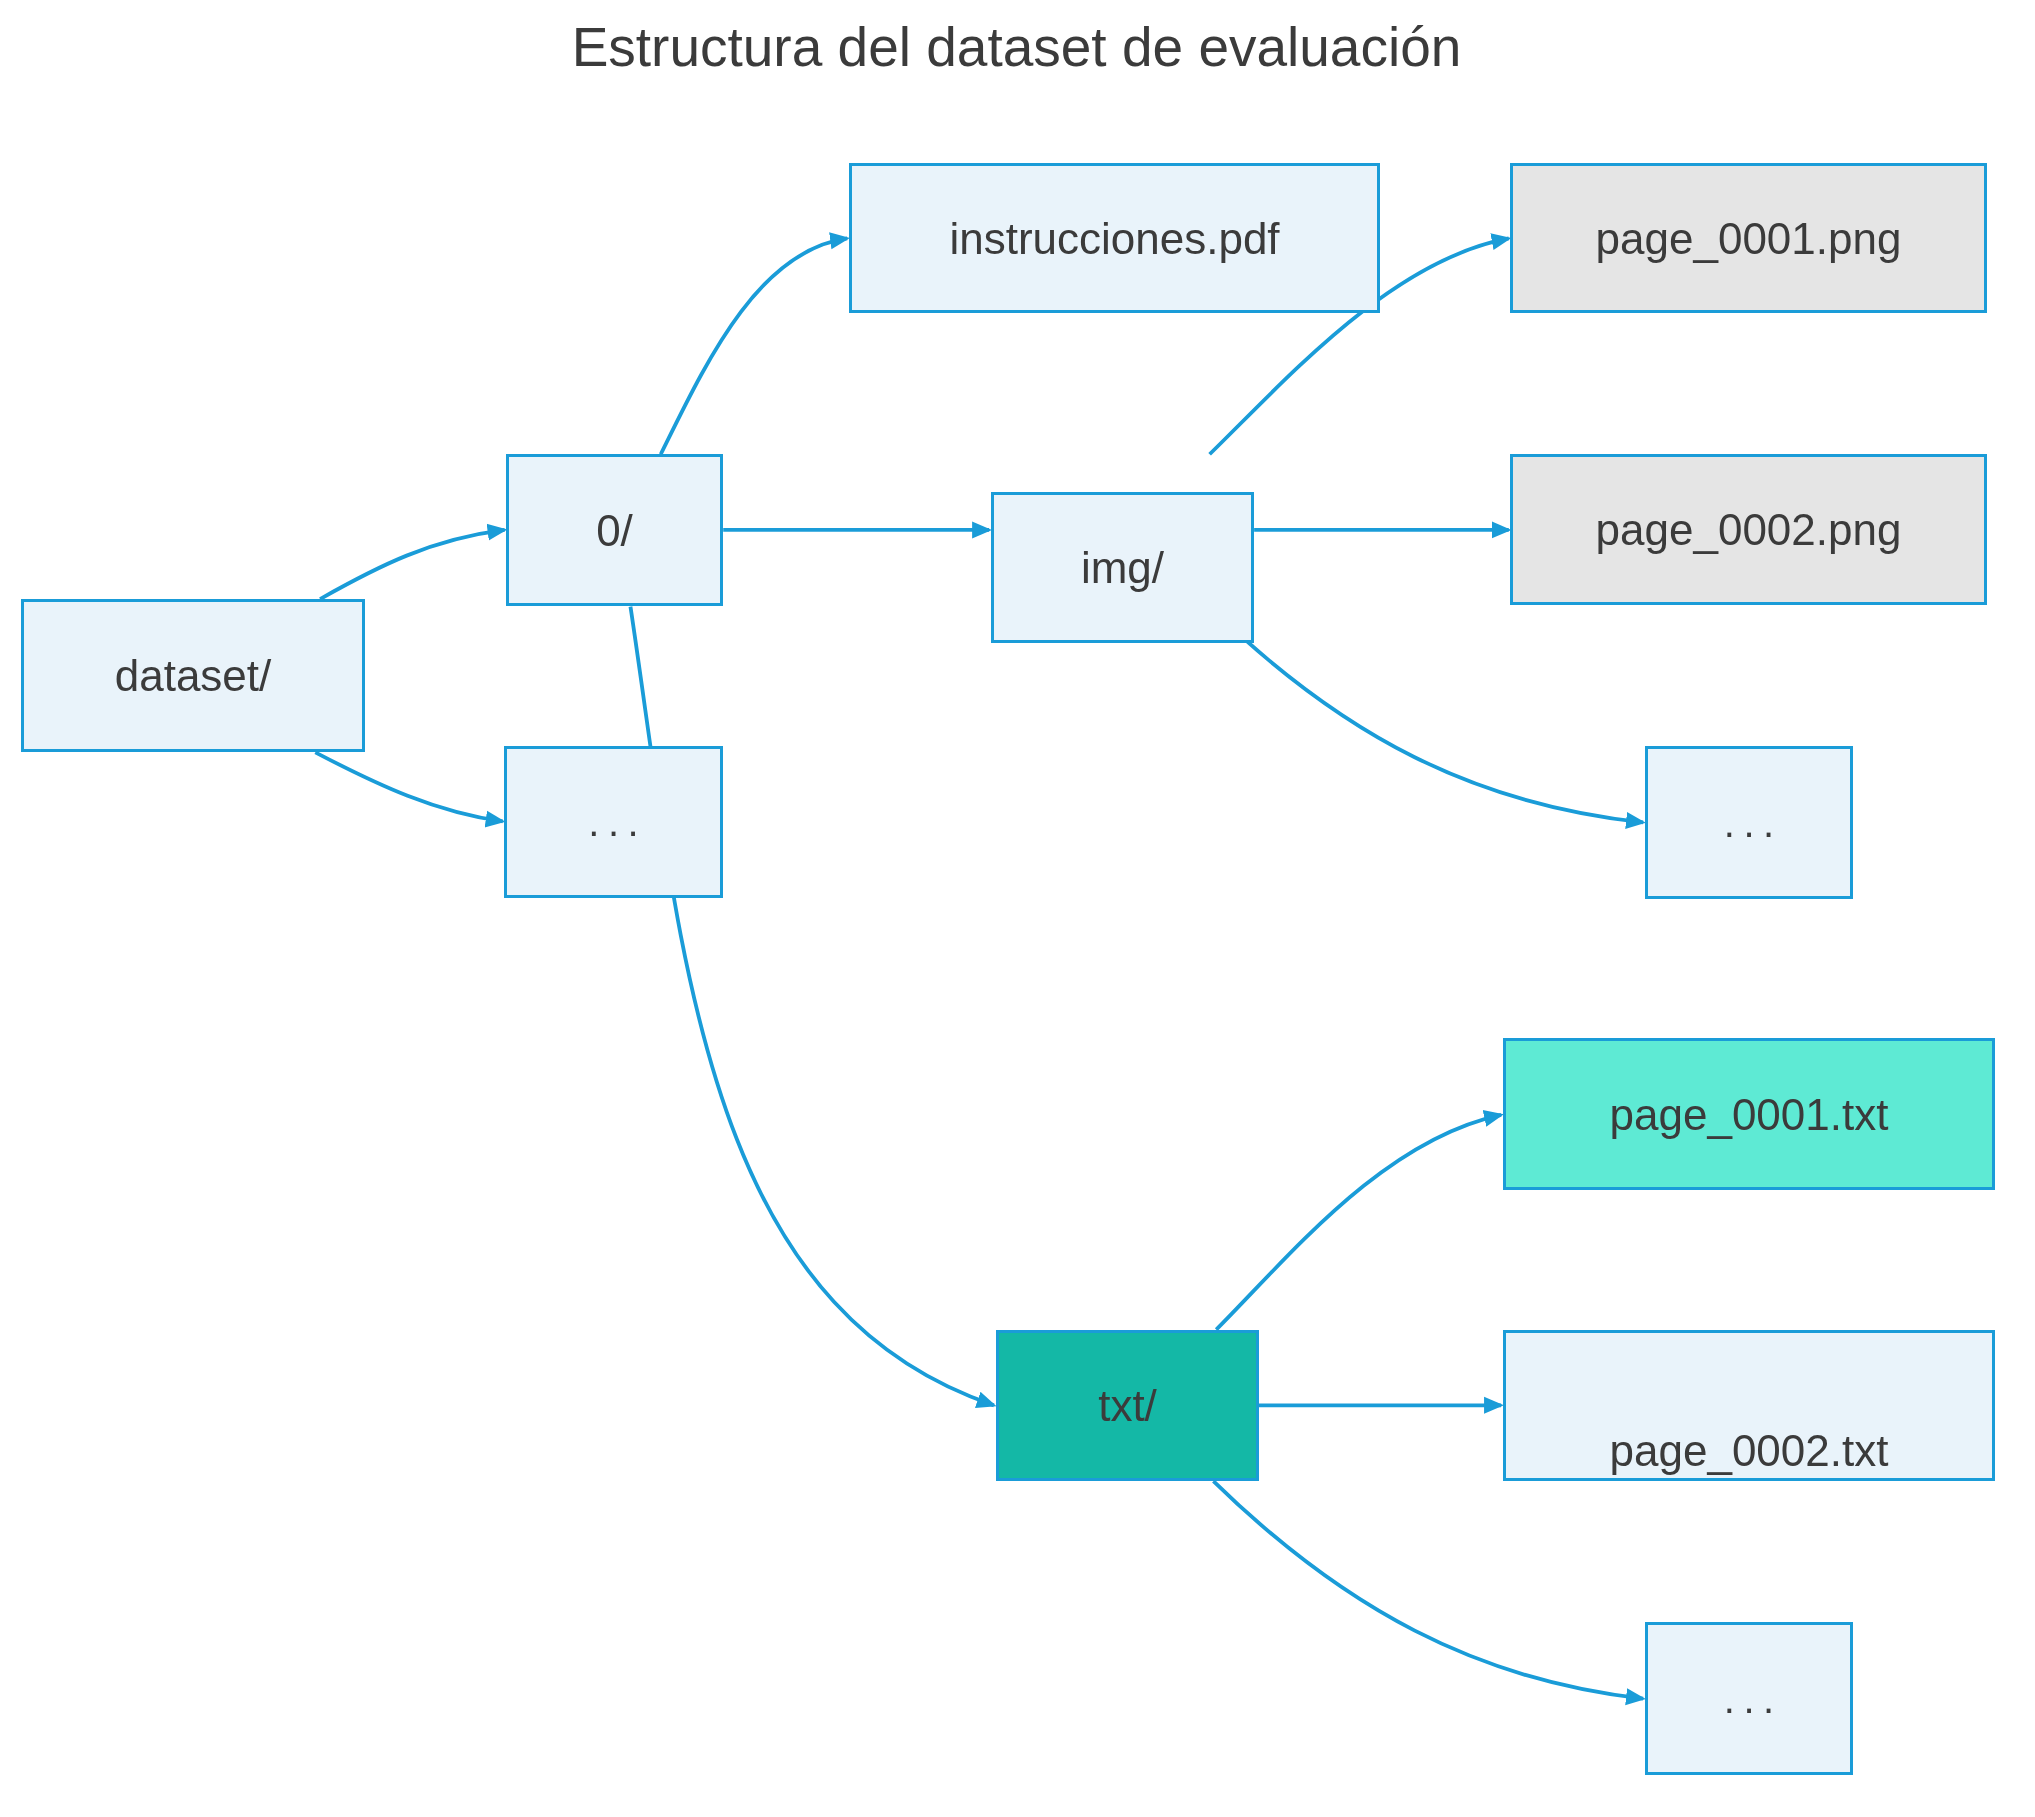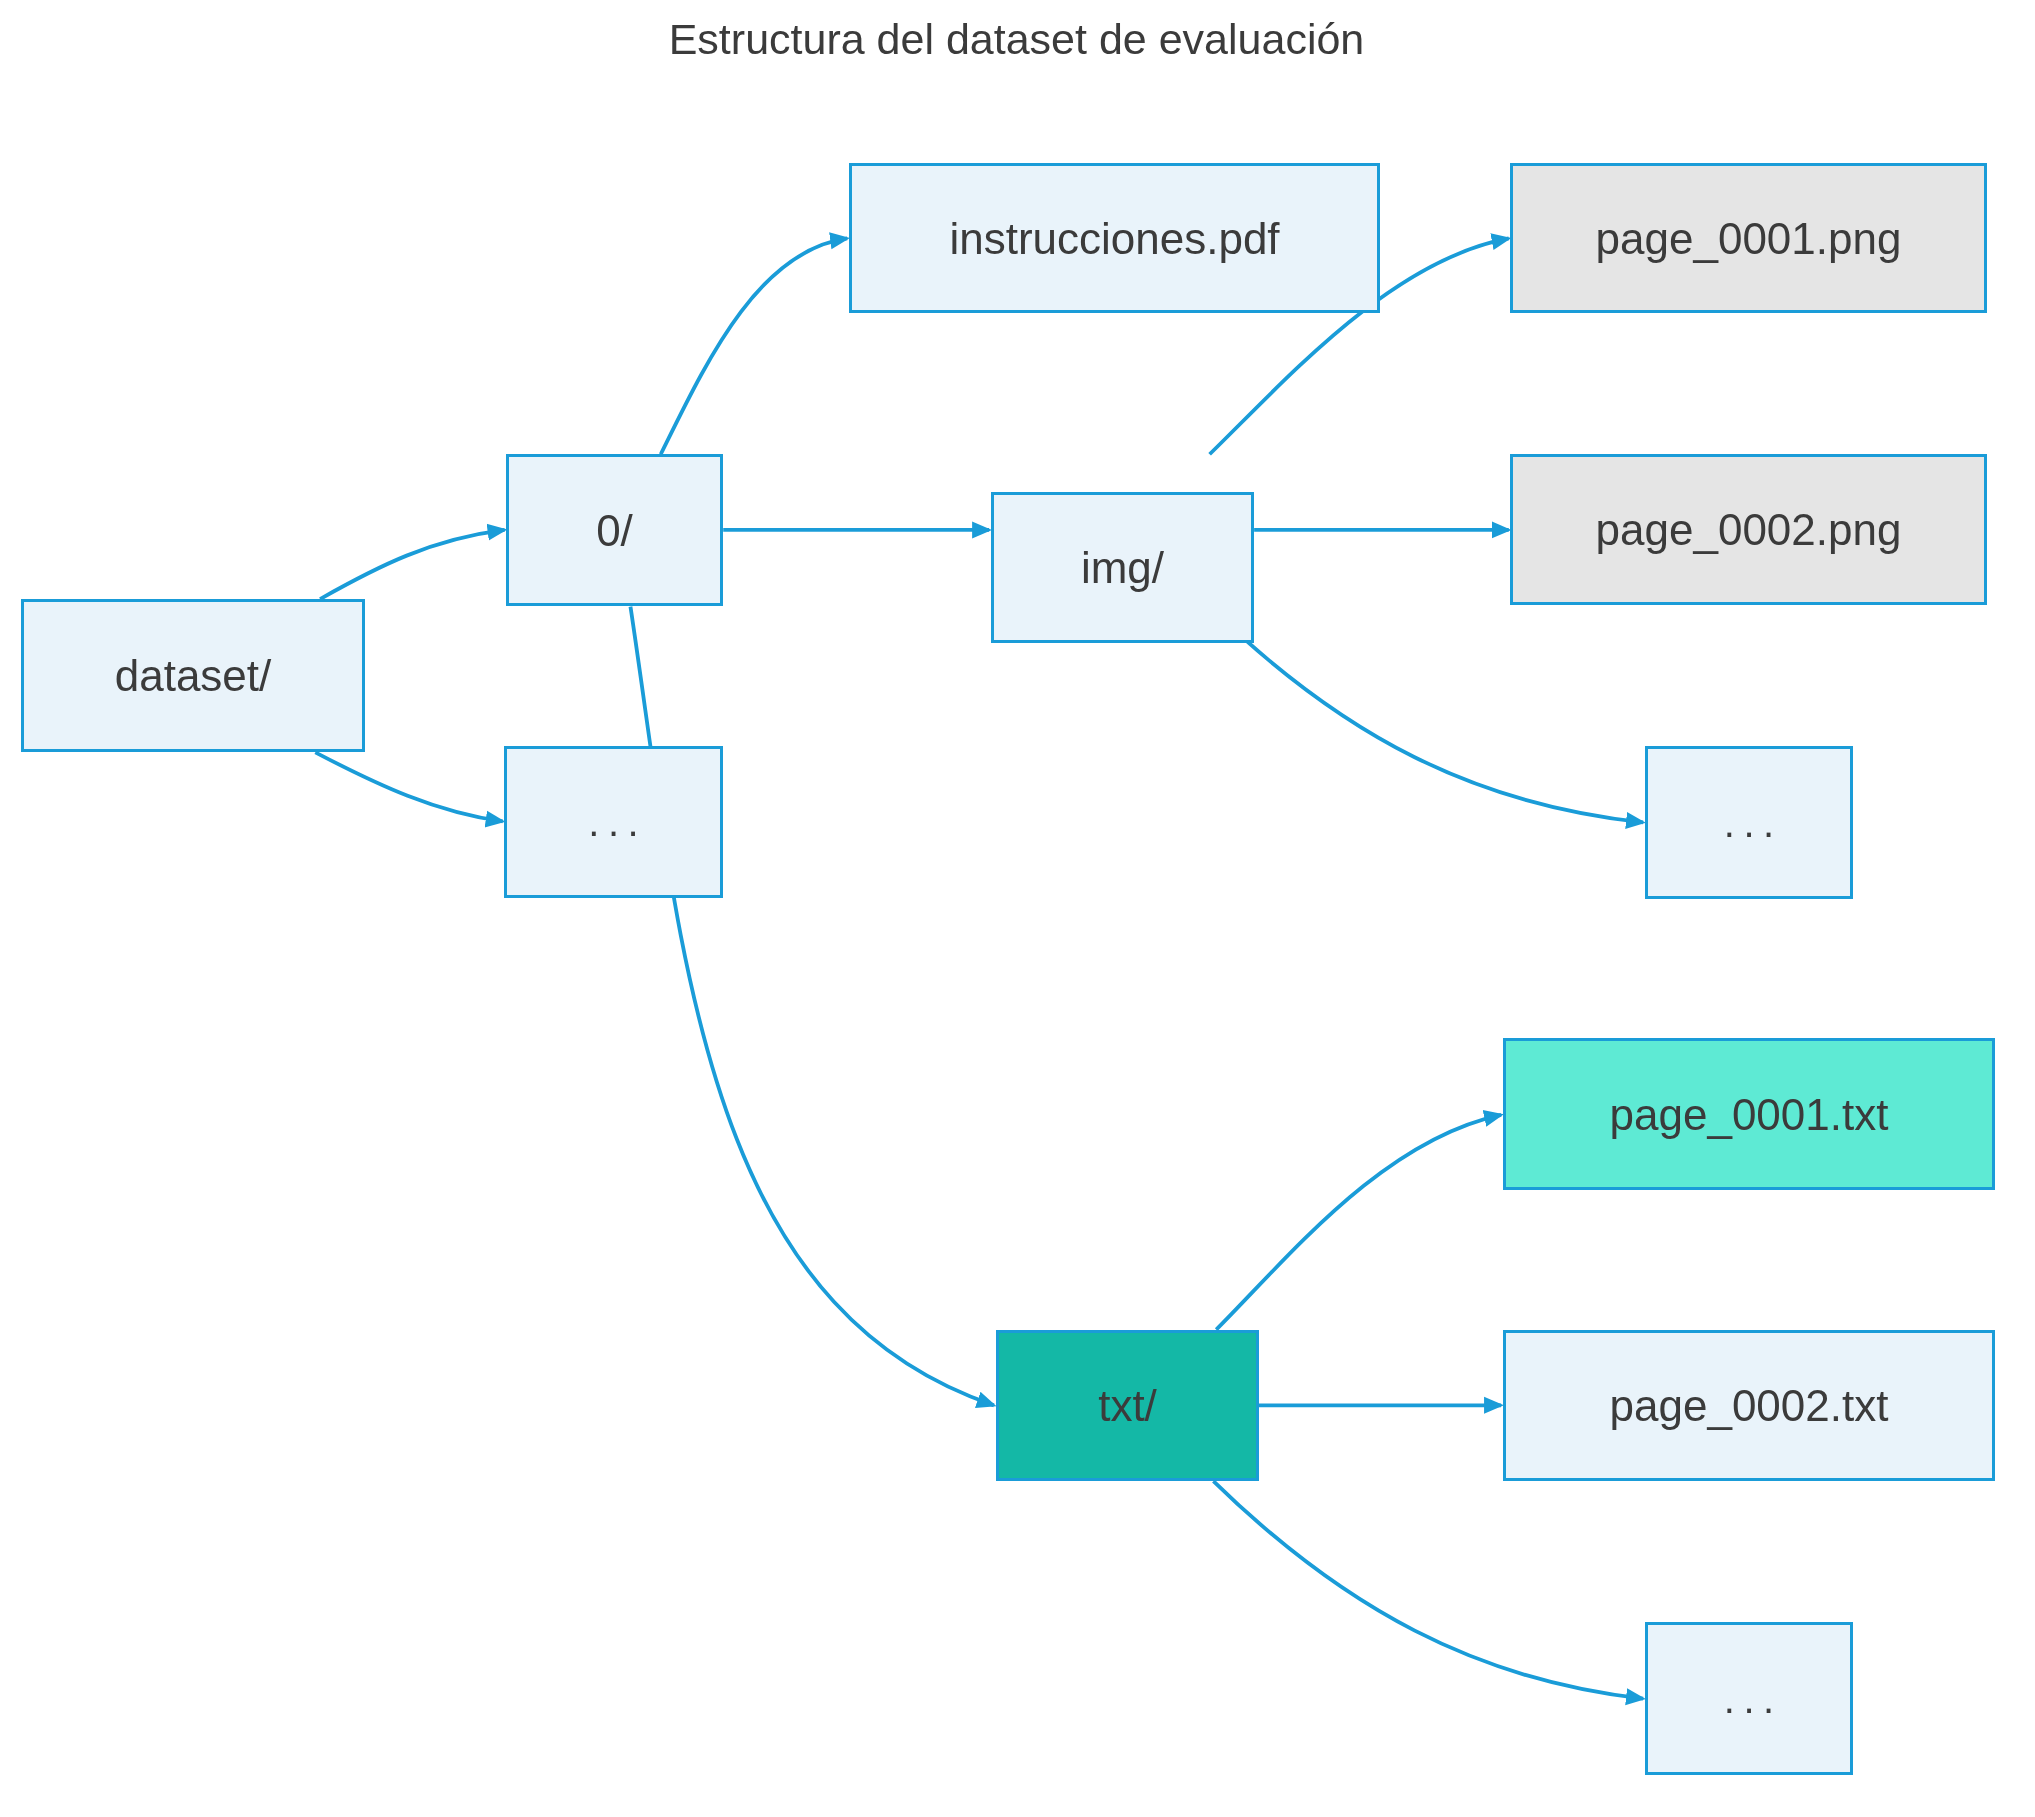--- a/index.html
+++ b/index.html
@@ -21,21 +21,21 @@
     font-size: 44px;
     line-height: 1.25;
     z-index: 2;
     white-space: nowrap;
   }
   .node.dots { letter-spacing: 8.5px; font-size: 40px; padding-left: 8.5px; }
   #diagram-title {
     position: absolute;
     left: 0; top: 15px; width: 2033px;
     text-align: center;
-    font-size: 43px;
+    font-size: 55px;
     font-weight: 400;
     z-index: 3;
   }
 </style>
 </head>
 <body style="background: rgb(255, 255, 255);">
 
 <div id="stage">
   <div id="diagram-title" style="color: rgb(59, 59, 59);">Estructura del dataset de evaluación</div>
 
@@ -80,20 +80,20 @@
     </div>
     <div class="node" style="left: 1510px; top: 454px; width: 477px; height: 151px; background: #e5e5e5; border: 3.8px solid rgb(26, 156, 216); color: rgb(59, 59, 59);">
       <span>page_0002.png</span>
     </div>
     <div class="node dots" style="left: 1645px; top: 746px; width: 208px; height: 153px; background: rgb(233, 243, 250); border: 3.8px solid rgb(26, 156, 216); color: rgb(59, 59, 59);">
       <span>...</span>
     </div>
     <div class="node" style="left: 1503px; top: 1038px; width: 492px; height: 152px; background: #5eead4; border: 3.8px solid rgb(26, 156, 216); color: rgb(59, 59, 59);">
       <span>page_0001.txt</span>
     </div>
-    <div class="node" style="left: 1503px; top: 1330px; width: 492px; height: 151px; background: rgb(233, 243, 250); border: 3.8px solid rgb(26, 156, 216); color: rgb(59, 59, 59);">
+    <div class="node" style="left: 1503px; top: 1330px; width: 492px; height: 151px; background: rgb(233, 243, 250); border: 3.8px solid rgb(26, 156, 216); color: rgb(59, 59, 59); align-items: flex-end;">
       <span>page_0002.txt</span>
     </div>
     <div class="node dots" style="left: 1645px; top: 1622px; width: 208px; height: 153px; background: rgb(233, 243, 250); border: 3.8px solid rgb(26, 156, 216); color: rgb(59, 59, 59);">
       <span>...</span>
     </div>
   </div>
 
 
 </body></html>

